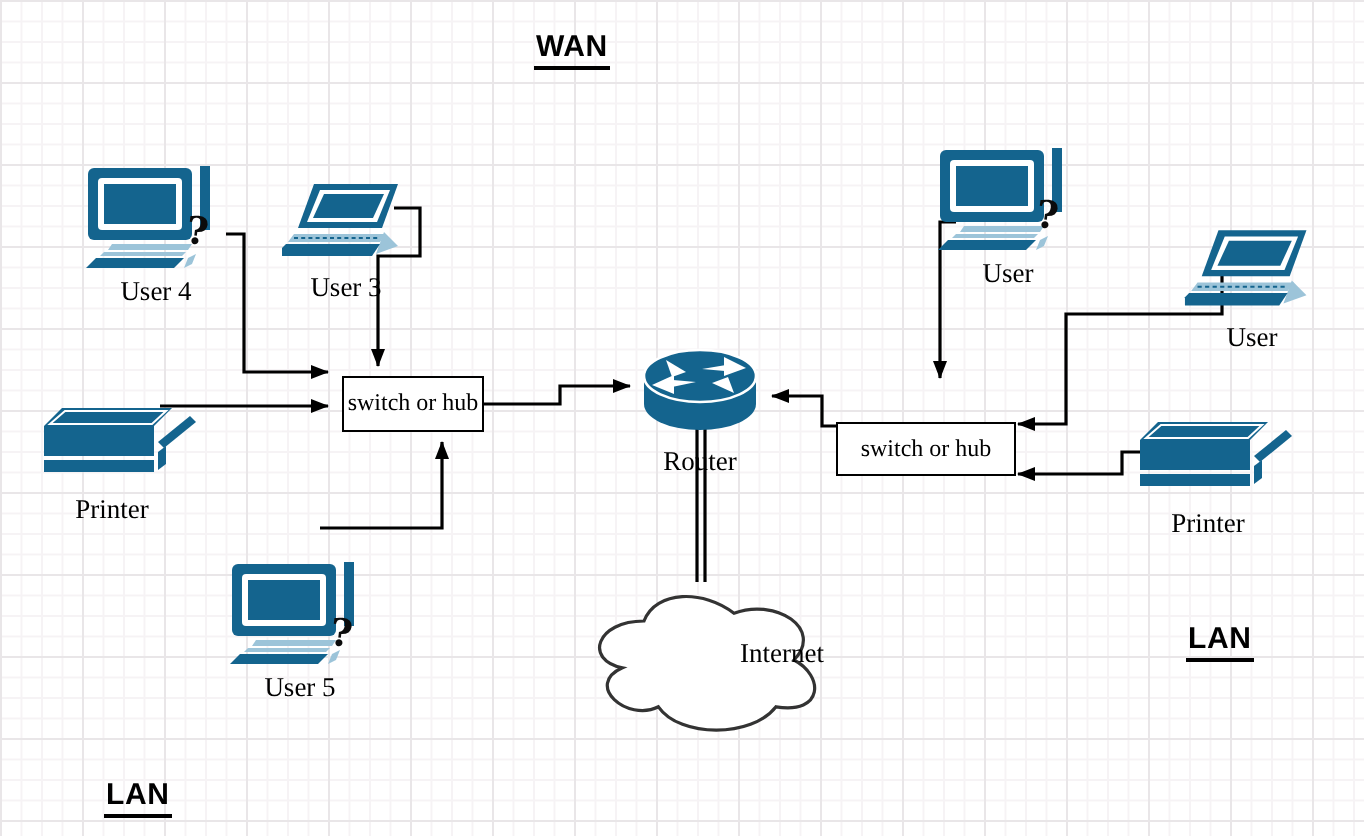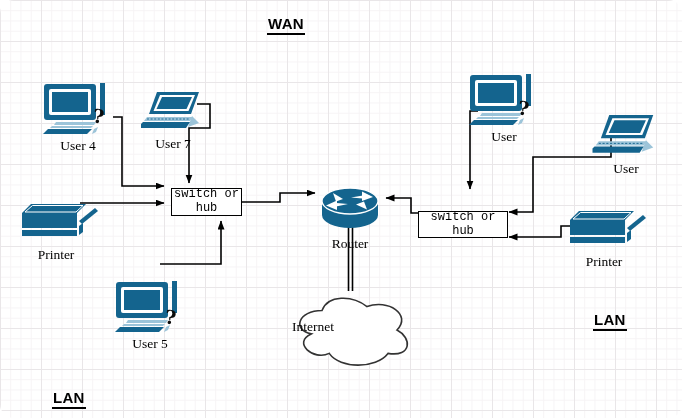--- a/index.html
+++ b/index.html
@@ -5,40 +5,40 @@
   html,body{margin:0;padding:0;}
   #canvas{
     position:relative;width:682px;height:418px;overflow:hidden;
     background-color:#ffffff;
     background-image:
       linear-gradient(#e9e6e8 1px, transparent 1px),
       linear-gradient(90deg,#e9e6e8 1px, transparent 1px),
       linear-gradient(#f6f3f5 1px, transparent 1px),
       linear-gradient(90deg,#f6f3f5 1px, transparent 1px);
     background-size:41px 41px,41px 41px,10.25px 10.25px,10.25px 10.25px;
-    font-family:"Liberation Serif",serif;color:#000;border-radius:14px;
+    font-family:"Liberation Serif",serif;color:#000;
   }
   .edges{position:absolute;left:0;top:0;z-index:1;}
   .node{position:absolute;z-index:2;text-align:center;font-size:13.5px;line-height:1.1;}
   .node .lbl{margin-top:1px;white-space:nowrap;}
   .sbox{
     position:absolute;z-index:2;background:#fff;border:1.5px solid #000;
     display:flex;align-items:center;justify-content:center;text-align:center;
-    font-family:Liberation Mono, monospace;font-size:12px;line-height:1.15;box-sizing:border-box;
+    font-family:Liberation Serif, serif;font-size:12px;line-height:1.15;box-sizing:border-box;
   }
   .heading{
     position:absolute;z-index:3;font-family:"Liberation Sans",sans-serif;
     font-weight:bold;font-size:15px;letter-spacing:.3px;
     border-bottom:2px solid #000;padding:0 1px 1px 1px;
   }
   .qmark{
     position:absolute;font-family:"DejaVu Serif",serif;font-weight:bold;
     font-size:19px;color:#0b0b0b;transform:rotate(7deg);line-height:1;
   }
-  .cloudtxt{position:absolute;left:0;right:0;top:29px;text-align:left;font-size:13.5px;}
+  .cloudtxt{position:absolute;left:0;right:0;top:29px;text-align:right;font-size:13.5px;}
 </style>
 </head>
 <body>
 
 <div id="canvas">
 
   <svg class="edges" width="682" height="418">
     <defs>
       <marker id="arr" markerUnits="userSpaceOnUse" markerWidth="10" markerHeight="9" refX="8.5" refY="3.5" orient="auto">
         <path d="M0,0 L9,3.5 L0,7 Z" fill="#000"></path>
@@ -81,21 +81,21 @@
   <div class="node" style="left:141px;top:90px;width:64px;">
     <svg width="64" height="42" viewBox="0 0 64 42">
       <polygon points="16,2 58,2 50,24 8,24" fill="#14648e"></polygon>
       <polygon points="19,5 54,5 47.5,21 12.5,21" fill="#ffffff"></polygon>
       <polygon points="21,7 51,7 45.5,19 15.5,19" fill="#14648e"></polygon>
       <polygon points="51,26 58,33 47,37" fill="#9cc4d9"></polygon>
       <polygon points="6,27 52,27 49,31 3,31" fill="#9cc4d9"></polygon>
       <path d="M6,29 H49" stroke="#14648e" stroke-width="0.9" stroke-dasharray="2,1.6" fill="none"></path>
       <polygon points="2,32 49,32 45,38 0,38 0,34" fill="#14648e"></polygon>
     </svg>
-    <div class="lbl">User 7</div>
+    <div class="lbl">User 3</div>
   </div>
 
   <div class="sbox" style="left:171px;top:188px;width:71px;height:28px;">
     <span>switch or hub</span>
   </div>
 
   <div class="node" style="left:14px;top:201px;width:84px;">
     <svg width="84" height="42" viewBox="0 0 84 42">
       <polygon points="8,12 17,3 72,3 63,12" fill="#14648e"></polygon>
       <polygon points="11,11 18.5,4.5 69,4.5 62,11" fill="none" stroke="#ffffff" stroke-width="1"></polygon>
@@ -115,21 +115,21 @@
       <rect x="12" y="12" width="36" height="20" fill="#14648e"></rect>
       <polygon points="16,42 56,42 54,45 14,45" fill="#9cc4d9"></polygon>
       <polygon points="12,46 53,46 51,48 10,48" fill="#9cc4d9"></polygon>
       <polygon points="8,49 52,49 47,54 3,54" fill="#14648e"></polygon>
       <polygon points="54,49 58,47 56,52 52,54" fill="#9cc4d9"></polygon>
     </svg>
     <span class="qmark" style="left:55px;top:30px;">?</span>
     <div class="lbl">User 5</div>
   </div>
 
-  <div class="node" style="left:321px;top:186px;width:58px;">
+  <div class="node" style="left:321px;top:173px;width:58px;">
     <svg width="58" height="46" viewBox="0 0 58 46">
       <path d="M1,15 v14 a28,13 0 0 0 56,0 v-14 z" fill="#14648e"></path>
       <ellipse cx="29" cy="15" rx="28" ry="13" fill="#14648e" stroke="#ffffff" stroke-width="1.3"></ellipse>
       <g fill="#ffffff">
         <path d="M30,11.5 L42,9.5 L41.5,12.5 Z"></path>
         <polygon points="41,5.5 52,11 41,15"></polygon>
         <path d="M27,18 L15,20.5 L15.5,17 Z"></path>
         <polygon points="16,14.5 5,19.5 16,24"></polygon>
         <polygon points="12,7 22,13 15,15.5"></polygon>
         <polygon points="46,23.5 35,18.5 43,15.5"></polygon>

